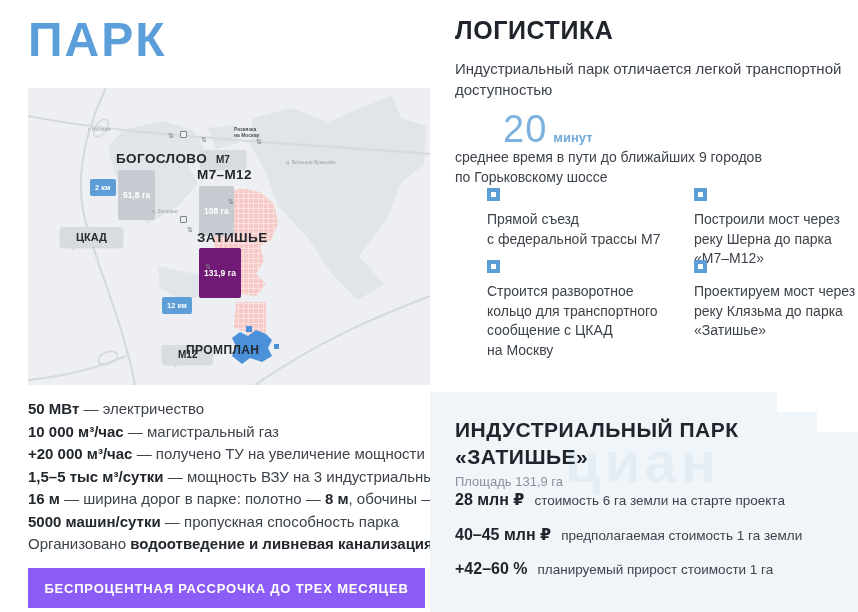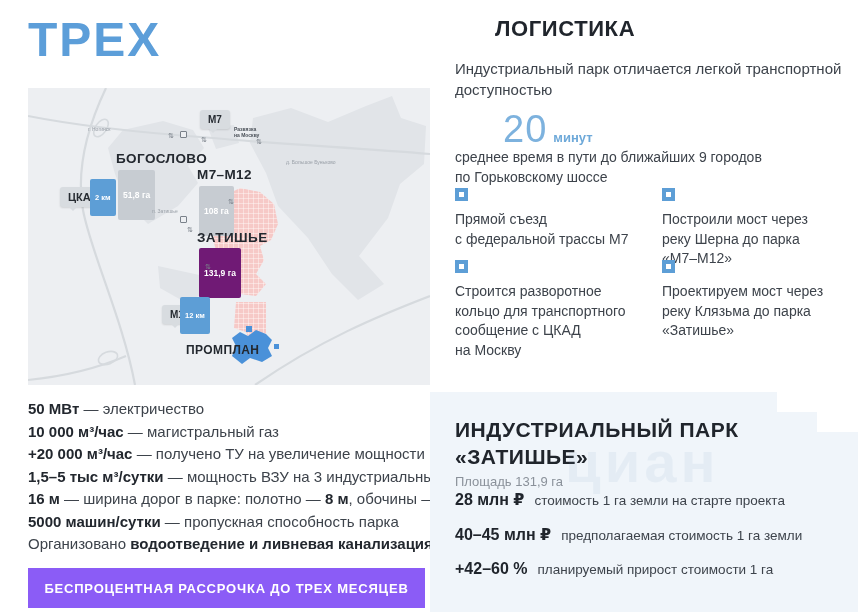--- a/index.html
+++ b/index.html
@@ -11,70 +11,70 @@
   .page-title{position:absolute;left:28px;top:12px;font-size:48px;font-weight:800;
       letter-spacing:2px;color:#5c9ed9;}
   .map{position:absolute;left:28px;top:88px;width:402px;height:297px;background:#edeff2;overflow:hidden;}
   .map svg{position:absolute;left:0;top:0;}
   .area-name{position:absolute;font-weight:800;font-size:13.5px;letter-spacing:.4px;color:#23282f;white-space:nowrap;}
   .area-name.promplan{font-size:12px;}
   .badge-size{position:absolute;background:#c7ccd2;color:#fff;font-weight:700;font-size:8.5px;
       padding:20px 5px;border-radius:2px;white-space:nowrap;}
   .badge-size.red{background:#701a75;}
   .badge-road{position:absolute;background:#d8dce0;color:#262b31;font-weight:800;font-size:10px;
-      padding:4px 8px;border-radius:3px;box-shadow:0 1px 2px rgba(0,0,0,.12);white-space:nowrap;}
+      padding:4px 16px;border-radius:3px;box-shadow:0 1px 2px rgba(0,0,0,.12);white-space:nowrap;margin-top:40px;}
   .badge-road::after{content:"";position:absolute;left:9px;top:100%;
       border:4px solid transparent;border-top-color:#d8dce0;}
   .badge-dist{position:absolute;background:#5d9ed6;color:#fff;font-weight:700;font-size:7.5px;
-      padding:14px 5px;border-radius:2px;white-space:nowrap;z-index:3;}
+      padding:4px 5px;border-radius:2px;white-space:nowrap;z-index:3;}
   .tiny-note{position:absolute;font-size:5px;font-weight:700;color:#4a5058;white-space:pre-line;line-height:1.25;}
   .tiny-place{position:absolute;font-size:5px;color:#9aa0a8;white-space:nowrap;}
   .rail-icon{position:absolute;font-size:7px;color:#7a818a;line-height:1;}
   .station-icon{position:absolute;width:5px;height:5px;border:1px solid #7a818a;border-radius:1px;background:#edeff2;}
 
   .specs{position:absolute;left:28px;top:398px;width:405px;}
   .spec-line{font-size:15px;line-height:22.5px;color:#3d434b;white-space:nowrap;}
   .spec-line .b{font-weight:700;color:#22272e;}
 
   .cta-button{position:absolute;left:28px;top:568px;width:397px;height:40px;background:#8b5cf6;
       color:#fff;font-weight:800;font-size:13px;letter-spacing:.8px;display:flex;
       align-items:center;justify-content:center;cursor:pointer;}
 
   
-  .logistics-heading{position:absolute;left:455px;top:16px;font-size:22px;font-weight:800;
-      letter-spacing:.6px;color:#20252c;margin-left:40px;}
+  .logistics-heading{position:absolute;left:455px;top:16px;font-size:25px;font-weight:800;
+      letter-spacing:.6px;color:#20252c;}
   .logistics-intro{position:absolute;left:455px;top:58px;font-size:15px;line-height:1.4;
       color:#3d434b;white-space:pre-line;}
   .stat20{position:absolute;left:455px;top:108px;}
   .stat20 .num{font-size:38px;font-weight:400;color:#7db2de;letter-spacing:1px;margin-left:48px;}
   .stat20 .unit{font-size:13px;font-weight:700;color:#6ea9d9;margin-left:6px;}
   .stat20-caption{position:absolute;left:455px;top:148px;font-size:14px;line-height:1.4;
       color:#3d434b;white-space:pre-line;}
-  .bullet{position:absolute;}
+  .bullet{position:absolute;margin-left:32px;}
   .bullet-icon{width:13px;height:13px;background:#5d9ed6;position:relative;margin-bottom:9px;}
   .bullet-icon::after{content:"";position:absolute;inset:4px;background:#fff;}
   .bullet-text{font-size:14px;line-height:1.4;color:#3d434b;white-space:pre-line;}
 
   .panel{position:absolute;left:430px;top:392px;width:428px;height:284px;background:#f0f5fa;
       clip-path:polygon(0 0,347px 0,347px 20px,387px 20px,387px 40px,100% 40px,100% 100%,0 100%);}
   .panel-heading{position:absolute;left:25px;top:24px;font-size:21px;font-weight:800;
       letter-spacing:.5px;line-height:1.3;color:#20252c;white-space:pre-line;}
   .panel-area{position:absolute;left:25px;top:82px;font-size:13px;color:#8a919a;}
   .stat-row{position:absolute;left:25px;display:flex;align-items:baseline;gap:10px;}
   .stat-row .stat-value{font-size:16px;font-weight:800;color:#20252c;white-space:nowrap;}
   .stat-row .stat-label{font-size:13.5px;color:#3d434b;white-space:nowrap;}
   .watermark{position:absolute;left:565px;top:428px;font-size:58px;font-weight:700;
       color:#7a9cc0;opacity:.09;letter-spacing:4px;pointer-events:none;}
 </style>
 </head>
 <body>
 
 <div class="canvas">
 
-  <div class="page-title">ТРЕХ</div>
+  <div class="page-title">ПАРК</div>
 
   <div class="map">
     <svg width="402" height="297" viewBox="0 0 402 297">
       <defs>
         <pattern id="pgrid" width="5" height="5" patternUnits="userSpaceOnUse">
           <rect width="5" height="5" fill="#f6c9c7"></rect>
           <path d="M5,0H0V5" fill="none" stroke="#ffffff" stroke-width="0.8"></path>
         </pattern>
       </defs>
 
@@ -108,21 +108,21 @@
     <div class="area-name" style="left:169px;top:79px">М7–М12</div>
     <div class="badge-size" style="left:171px;top:98px">108 га</div>
 
     <div class="badge-road" style="left:32px;top:99px;font-size:11px">ЦКАД</div>
     <div class="badge-dist" style="left:62px;top:91px">2 км</div>
 
     <div class="area-name" style="left:169px;top:142px">ЗАТИШЬЕ</div>
     <div class="badge-size red" style="left:171px;top:160px">131,9 га</div>
 
     <div class="badge-road" style="left:134px;top:217px">М12</div>
-    <div class="badge-dist" style="left:152px;top:209px">12 км</div>
+    <div class="badge-dist" style="left:134px;top:209px">12 км</div>
 
     <div class="area-name promplan" style="left:158px;top:255px">ПРОМПЛАН</div>
 
     <div class="tiny-place" style="left:60px;top:38px">г. Ногинск</div>
     <div class="tiny-place" style="left:258px;top:71px">д. Большое Буньково</div>
     <div class="tiny-place" style="left:124px;top:120px">п. Затишье</div>
 
     <span class="rail-icon" style="left:140px;top:44px">⇅</span>
     <span class="station-icon" style="left:152px;top:43px"></span>
     <span class="rail-icon" style="left:173px;top:48px">⇅</span>
@@ -179,21 +179,21 @@
 реку Клязьма до парка
 «Затишье»</div>
   </div>
 
   <div class="panel">
     <div class="panel-heading">ИНДУСТРИАЛЬНЫЙ ПАРК
 «ЗАТИШЬЕ»</div>
     <div class="panel-area">Площадь 131,9 га</div>
     <div class="stat-row" style="top:98px">
       <span class="stat-value">28 млн ₽</span>
-      <span class="stat-label">стоимость 1 га земли на старте проекта</span>
+      <span class="stat-label">стоимость 6 га земли на старте проекта</span>
     </div>
     <div class="stat-row" style="top:133px">
       <span class="stat-value">40–45 млн ₽</span>
       <span class="stat-label">предполагаемая стоимость 1 га земли</span>
     </div>
     <div class="stat-row" style="top:168px">
       <span class="stat-value">+42–60 %</span>
       <span class="stat-label">планируемый прирост стоимости 1 га</span>
     </div>
   </div>

